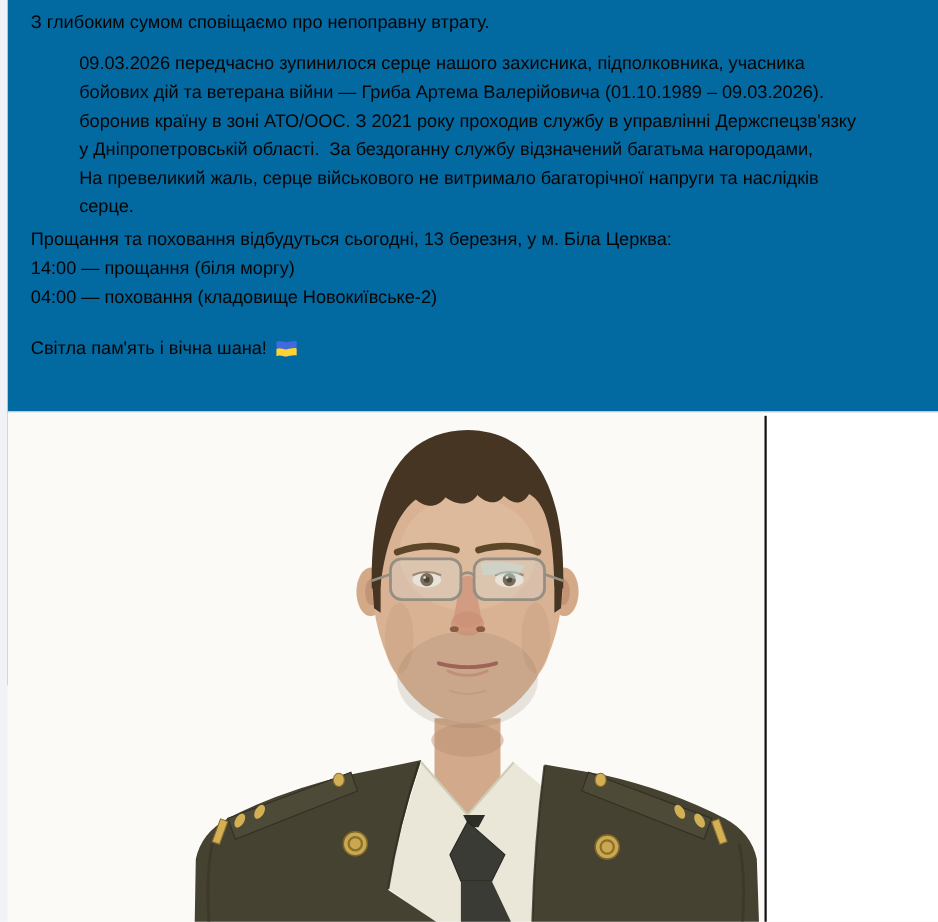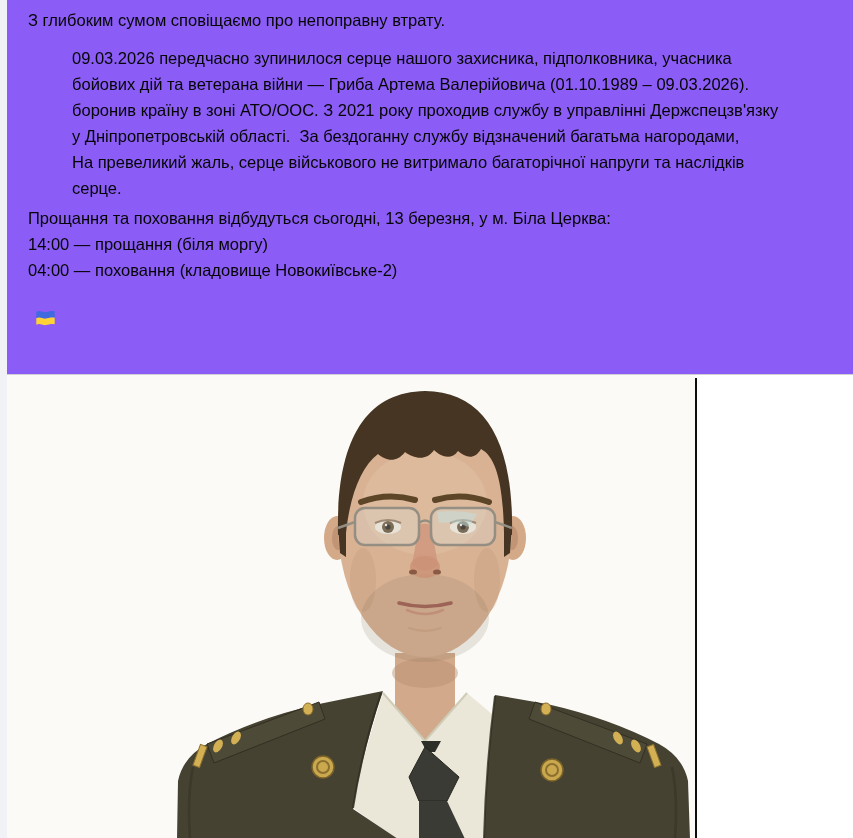--- a/index.html
+++ b/index.html
@@ -7,21 +7,21 @@
     width: 853px; height: 838px;
     position: relative;
     overflow: hidden;
     background: #f0f2f5;
     font-family: "Liberation Sans", "DejaVu Sans", sans-serif;
   }
   .card {
     position: absolute;
     left: 7px; top: 0;
     width: 846px; height: 623px;
-    background: #8b5cf6;
+    background: #0369a1;
   }
   .post-text {
     position: absolute;
     left: 0; top: 0; right: 0;
     padding: 7px 20px 0 21px;
     color: #050505;
     font-size: 16.5px;
     line-height: 26px;
   }
   .para { margin: 0 0 12px 0; }
@@ -76,21 +76,21 @@
       <div class="line">серце.</div>
     </div>
 
     <div class="para p3">
       <div class="line">Прощання та поховання відбудуться сьогодні, 13 березня, у м. Біла Церква:</div>
       <div class="line">14:00 — прощання (біля моргу)</div>
       <div class="line">04:00 — поховання (кладовище Новокиївське-2)</div>
     </div>
 
     <div class="para p4">
-      <div class="line"><svg class="flag" viewBox="0 0 22 17" aria-hidden="true">
+      <div class="line"><span>Світла пам'ять і вічна шана!</span><svg class="flag" viewBox="0 0 22 17" aria-hidden="true">
             <path d="M2.2,3.6 C5.5,1.6 8.5,4.4 11.5,3.8 C14,3.3 16.5,2.2 19.8,3.0 L19.8,9.2 C16.5,8.4 14,9.5 11.5,10.0 C8.5,10.6 5.5,7.8 2.2,9.8 Z" fill="#3f6ae0"></path>
             <path d="M2.2,9.8 C5.5,7.8 8.5,10.6 11.5,10.0 C14,9.5 16.5,8.4 19.8,9.2 L19.8,15.4 C16.5,14.6 14,15.7 11.5,16.2 C8.5,16.8 5.5,14.0 2.2,16.0 Z" fill="#ffd335"></path>
           </svg></div>
     </div>
 
   </div>
 
   <div class="photo-section">
 
     <svg class="portrait" viewBox="0 0 688 464" role="img" aria-label="Studio portrait of a serviceman in olive dress uniform with shoulder rank straps, gold collar emblems, glasses, white shirt and dark tie, on a white background">

